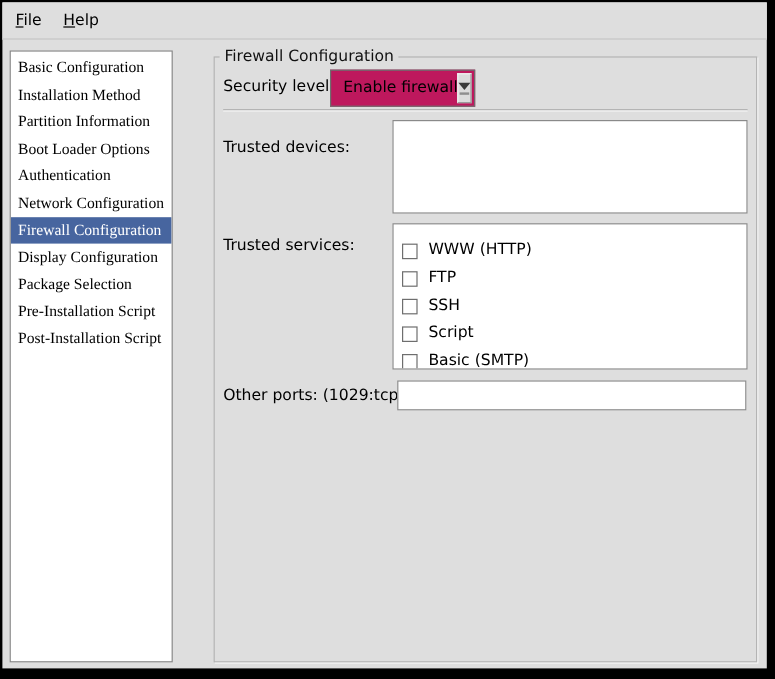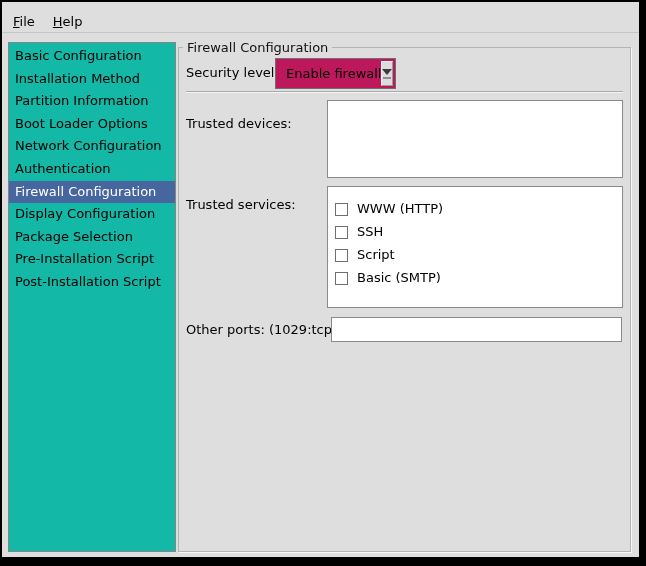--- a/index.html
+++ b/index.html
@@ -12,29 +12,29 @@
   body{font-family:"DejaVu Sans","Liberation Sans",sans-serif;font-size:13px;color:#000;}
   .window{
     position:relative;width:646px;height:566px;background:#000;overflow:hidden;
   }
   .inner{
     position:absolute;left:2px;top:2px;width:637px;height:555px;background:var(--win-bg);
   }
   
   .menubar{
     position:absolute;left:2px;top:2px;width:637px;height:31px;
-    display:flex;align-items:flex-end;padding-left:6px;background:var(--win-bg);
+    display:flex;align-items:center;padding-left:6px;background:var(--win-bg);
     border-bottom:1px solid #c6c6c6;
   }
   .menu-item{padding:3px 5px;margin-right:8px;cursor:default;}
   .mn{text-decoration:underline;}
   
   .sidebar{
-    position:absolute;left:8px;top:42px;width:168px;height:510px;
-    background:#14b8a6;border:1px solid #858585;overflow:hidden;
+    position:absolute;left:8px;top:42px;width:136px;height:510px;
+    background:#ffffff;border:1px solid #858585;overflow:hidden;font-family:Liberation Serif, serif;
   }
   .sidebar ul{list-style:none;padding-top:2px;}
   .sidebar li{
     height:22.6px;line-height:22.6px;padding-left:6px;white-space:nowrap;cursor:default;
   }
   .sidebar li.selected{background:var(--sel-bg);color:var(--sel-fg);}
   
   .frame{
     position:absolute;left:178px;top:47px;width:453px;height:505px;
     border:1px solid #b4b4b4;box-shadow:1px 1px 0 #f7f7f7;
@@ -96,22 +96,22 @@
     <div class="menu-item"><span class="mn">F</span><span>ile</span></div>
     <div class="menu-item"><span class="mn">H</span><span>elp</span></div>
   </div>
 
   <div class="sidebar">
     <ul>
       <li>Basic Configuration</li>
       <li>Installation Method</li>
       <li>Partition Information</li>
       <li>Boot Loader Options</li>
+      <li>Authentication</li>
       <li>Network Configuration</li>
-      <li>Authentication</li>
       <li class="selected">Firewall Configuration</li>
       <li>Display Configuration</li>
       <li>Package Selection</li>
       <li>Pre-Installation Script</li>
       <li>Post-Installation Script</li>
     </ul>
   </div>
 
   <div class="frame"></div>
   <div class="frame-title">Firewall Configuration</div>
@@ -131,20 +131,24 @@
   <div class="devices-box"></div>
 
   <div class="panel-label" style="left:186px;top:197px;">Trusted services:</div>
   <div class="services-box">
     <div class="svc-row">
       <span class="cb"></span>
       <span class="svc-label">WWW (HTTP)</span>
     </div>
     <div class="svc-row">
       <span class="cb"></span>
+      <span class="svc-label">FTP</span>
+    </div>
+    <div class="svc-row">
+      <span class="cb"></span>
       <span class="svc-label">SSH</span>
     </div>
     <div class="svc-row">
       <span class="cb"></span>
       <span class="svc-label">Script</span>
     </div>
     <div class="svc-row">
       <span class="cb"></span>
       <span class="svc-label">Basic (SMTP)</span>
     </div>

